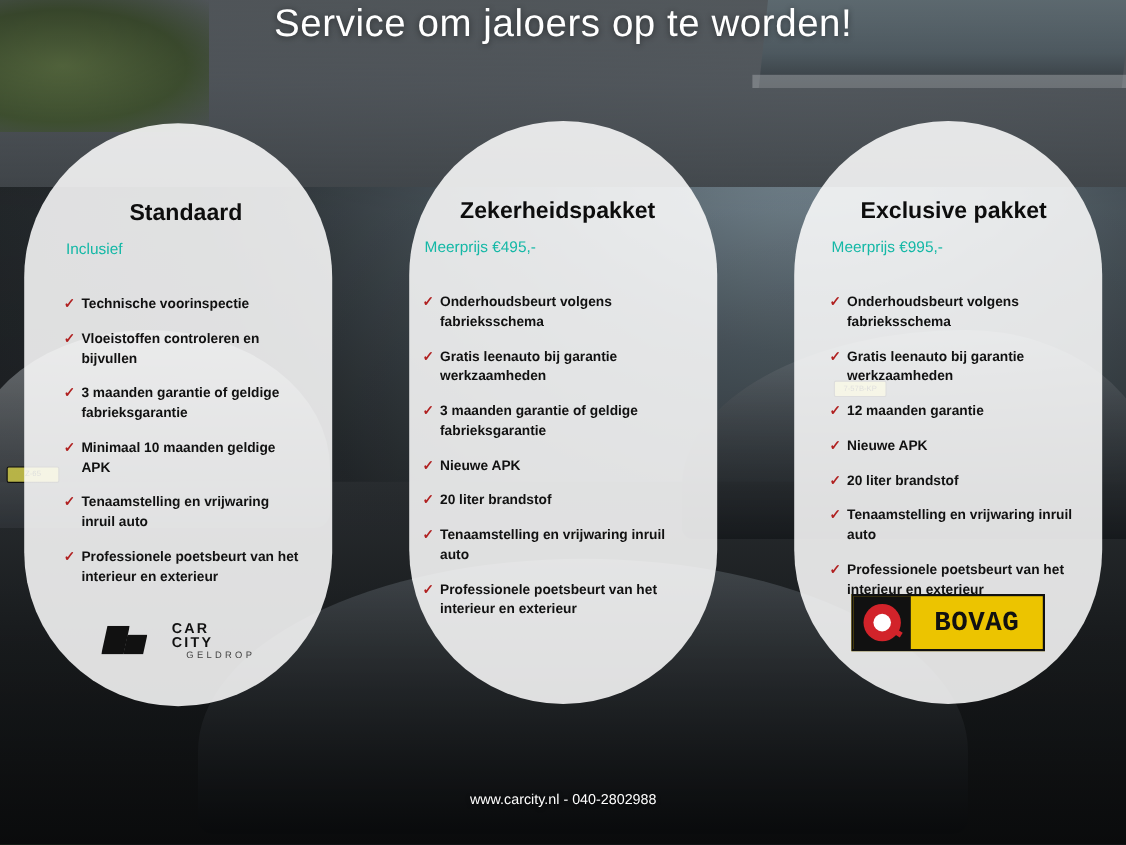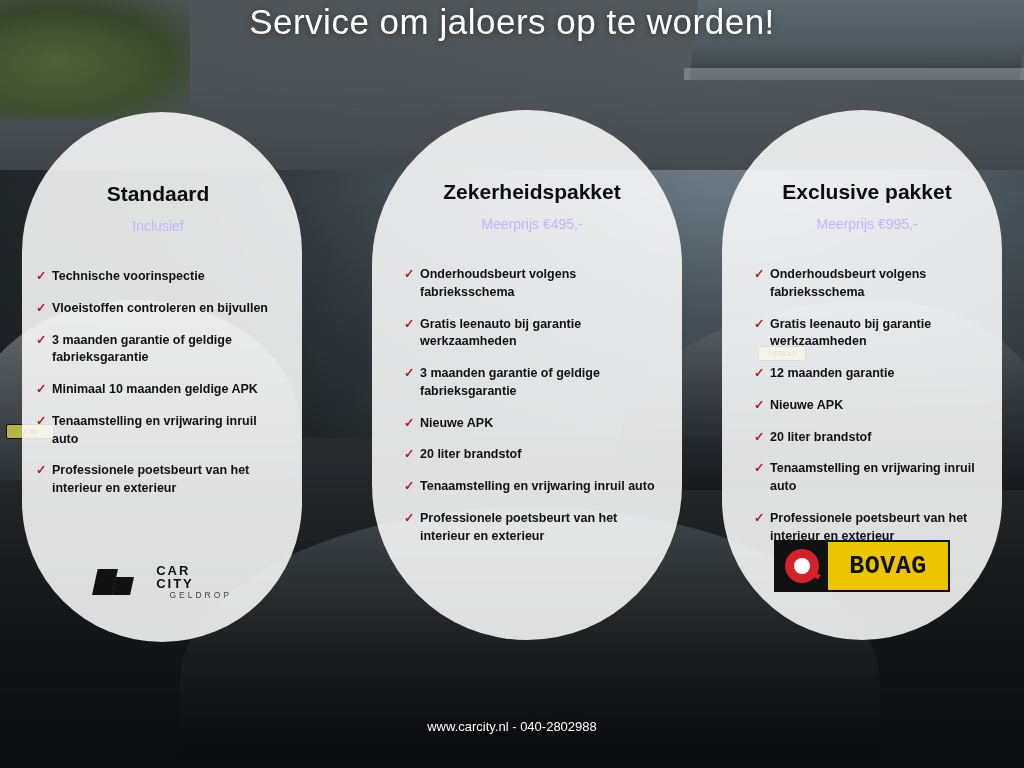--- a/index.html
+++ b/index.html
@@ -88,35 +88,35 @@
   }
 
   
   .panel {
     position: absolute;
     background: rgba(255,255,255,0.86);
     border-radius: 200px;
     padding: 28px 26px;
     color: #111;
   }
-  .panel-1 { left: 22px;  top: 112px; width: 280px; height: 530px; padding-left: 16px; padding-right: 24px; }
-  .panel-2 { left: 372px; top: 110px; width: 310px; height: 530px; padding-left: 34px; padding-right: 24px; }
+  .panel-1 { left: 22px;  top: 112px; width: 280px; height: 530px; padding-left: 38px; padding-right: 24px; }
+  .panel-2 { left: 372px; top: 110px; width: 280px; height: 530px; padding-left: 14px; padding-right: 24px; }
   .panel-3 { left: 722px; top: 110px; width: 280px; height: 530px; padding-left: 34px; padding-right: 24px; }
 
   .panel-title {
     text-align: center;
     font-size: 21px;
     font-weight: bold;
     color: #0d0d0d;
     margin-top: 42px;
   }
   .panel-sub {
-    text-align: center;
+    text-align: left;
     font-size: 14px;
-    color: #c4b5fd;
+    color: #14b8a6;
     margin-top: 12px;
     font-weight: 400;
   }
   .feature-list {
     margin-top: 34px;
     list-style: none;
   }
   .feature {
     position: relative;
     font-size: 12.5px;

